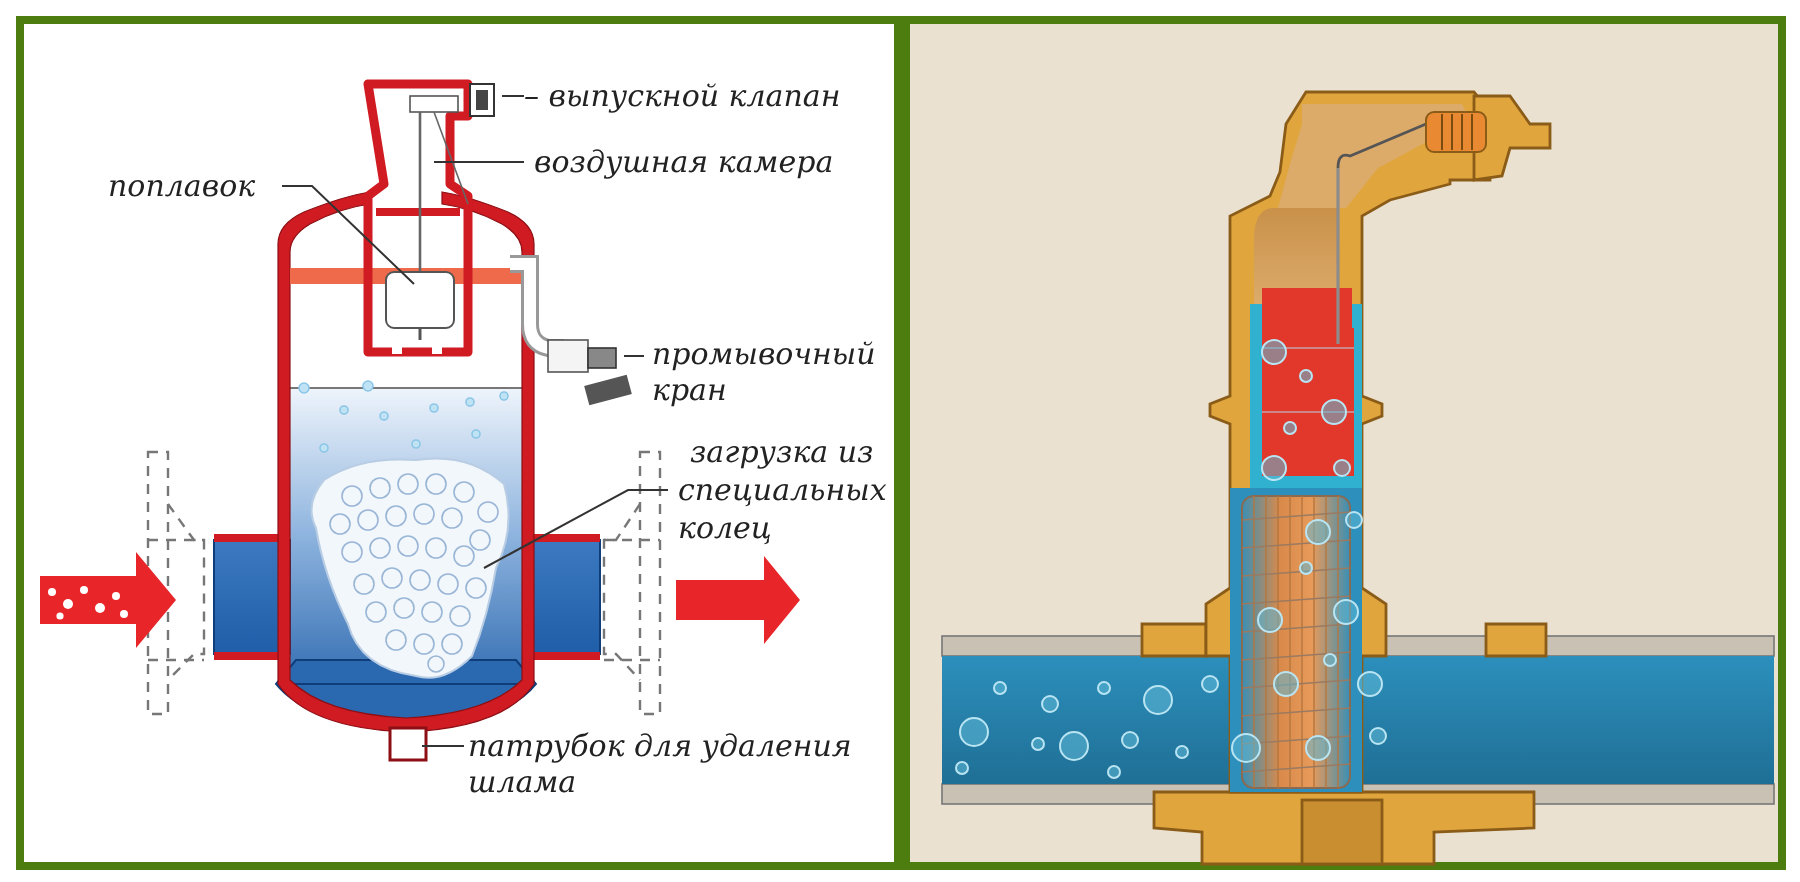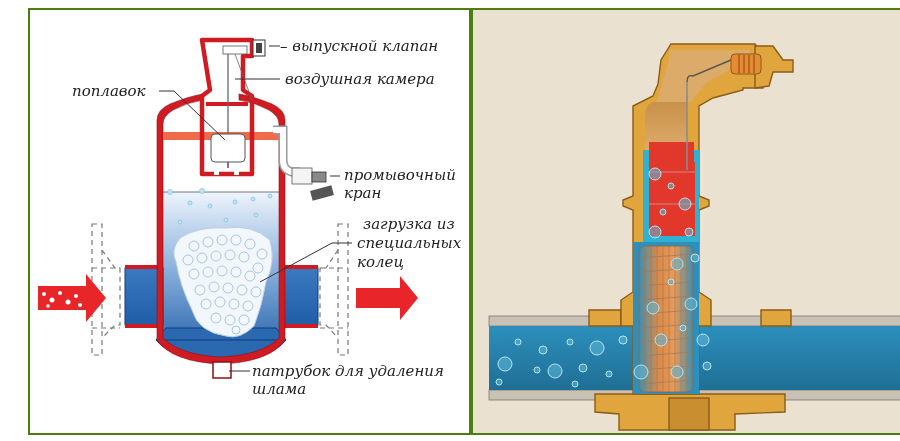--- a/index.html
+++ b/index.html
@@ -1,17 +1,17 @@
 <!DOCTYPE html>
 <html><head>
   <meta charset="utf-8">
   <style>
     html, body { margin: 0; padding: 0; background: #ffffff; }
     body { width: 900px; height: 441px; position: relative; overflow: hidden; font-family: "DejaVu Serif", serif; }
-    .panel { position: absolute; box-sizing: border-box; border: 2px solid #4d7c0f; margin-left: 20px; }
+    .panel { position: absolute; box-sizing: border-box; border: 4px solid #4d7c0f; }
     #left-panel { left: 8px; top: 8px; width: 443px; height: 427px; background: #ffffff; }
     #right-panel { left: 451px; top: 8px; width: 442px; height: 427px; background: #ebe1d0; }
     svg { position: absolute; left: 0; top: 0; }
     .lbl { font-family: "DejaVu Serif", serif; font-style: italic; font-size: 15px; fill: #222; }
   </style>
 </head>
 <body>
 
 <div id="left-panel" class="panel">
   <svg width="443" height="427" viewBox="0 0 443 427">

